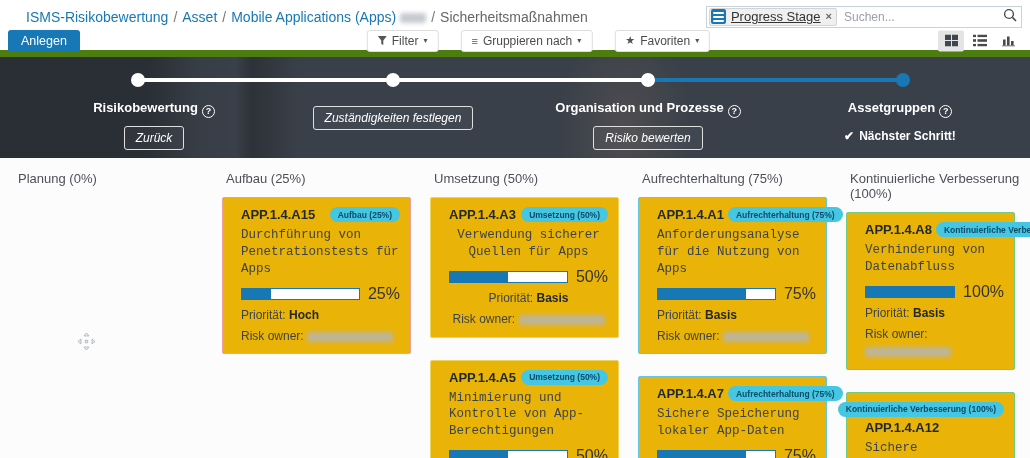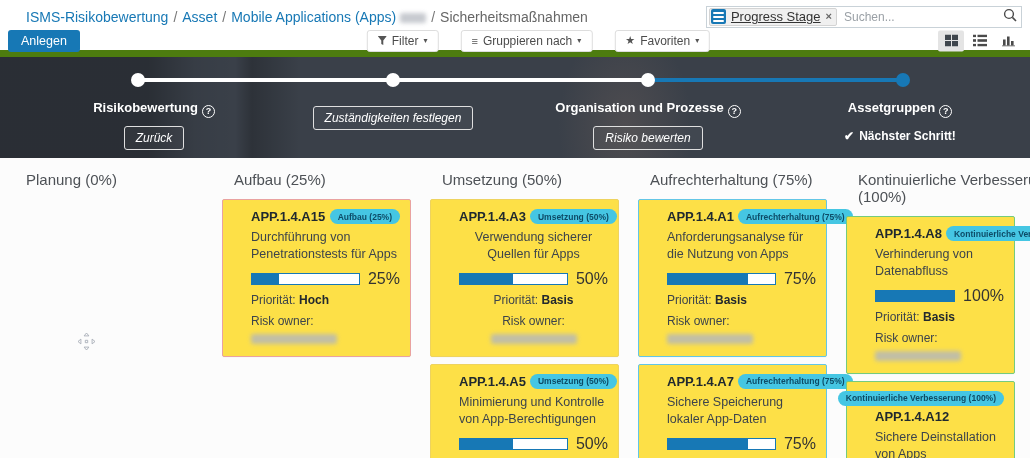--- a/index.html
+++ b/index.html
@@ -58,29 +58,29 @@
   .step{position:absolute;top:41px;width:240px;text-align:center;color:#fff;}
   .step-label{font-size:13px;font-weight:bold;line-height:1.25;display:inline-block;max-width:178px;}
   .help-icon{display:inline-block;width:13px;height:13px;border:1.5px solid #fff;border-radius:50%;font-size:9px;font-weight:bold;line-height:11px;text-align:center;margin-left:4px;vertical-align:-2px;}
   .step-btn{margin-top:8px;background:rgba(255,255,255,.04);border:1px solid #dfdfdf;color:#fff;font-size:12px;padding:4px 11px;border-radius:3px;cursor:pointer;font-family:"Liberation Sans",sans-serif;font-style:italic;}
   .next-step{margin-top:11px;font-size:12px;font-weight:bold;color:#fff;}
   .next-step .chk{margin-right:5px;}
 
   
   .kanban{height:300px;background:#fcfcfc;display:flex;padding:13px 0 0 14px;overflow:hidden;}
   .kcol{width:208px;flex:none;}
-  .ktitle{font-size:15px;color:#4d5156;margin:0 0 11px 12px;}
-  .kcard{width:189px;background:#fde047;border:1px solid #ccc;border-radius:2px;padding:9px 10px 8px 28px;margin-bottom:7px;cursor:pointer;box-shadow:0 1px 1px rgba(0,0,0,.02);}
+  .ktitle{font-size:13px;color:#4d5156;margin:0 0 11px 4px;}
+  .kcard{width:189px;background:#eab308;border:1px solid #ccc;border-radius:2px;padding:9px 10px 8px 18px;margin-bottom:22px;cursor:pointer;box-shadow:0 1px 1px rgba(0,0,0,.02);}
   .kcol:last-child .kcard{width:169px;}
   .card-head{display:flex;justify-content:space-between;align-items:flex-start;gap:4px;}
   .card-head.stacked{flex-direction:column;align-items:flex-end;gap:3px;}
   .card-head.stacked .kcode{align-self:flex-start;}
   .kcode{font-weight:bold;font-size:13px;color:#20292f;}
   .kbadge{background:var(--badge-bg);color:var(--badge-text);font-size:8.5px;font-weight:bold;padding:2.5px 8px;border-radius:9px;white-space:nowrap;flex:none;}
-  .kdesc{font-size:12.5px;color:#3d444b;margin-top:5px;line-height:1.35;}
+  .kdesc{font-size:12.5px;color:#3d444b;margin-top:5px;line-height:1.35;font-family:Liberation Mono, monospace;}
   .progress-row{display:flex;align-items:center;margin-top:7px;}
   .pbar{flex:1;height:12px;border:1px solid var(--primary);background:#fff;}
   .pfill{height:100%;background:var(--primary);}
   .ptext{font-size:16px;color:#333;margin-left:8px;min-width:28px;}
   .kfield{font-size:12px;color:#3d444b;margin-top:4px;line-height:1.45;}
   .kfield b{color:#23292e;}
   .redacted{display:inline-block;width:86px;height:10px;background:#b2b6bd;border-radius:2px;filter:blur(2.2px);opacity:.8;vertical-align:middle;}
 
   .move-cursor{position:absolute;left:78px;top:333px;opacity:.85;}
 </style>

